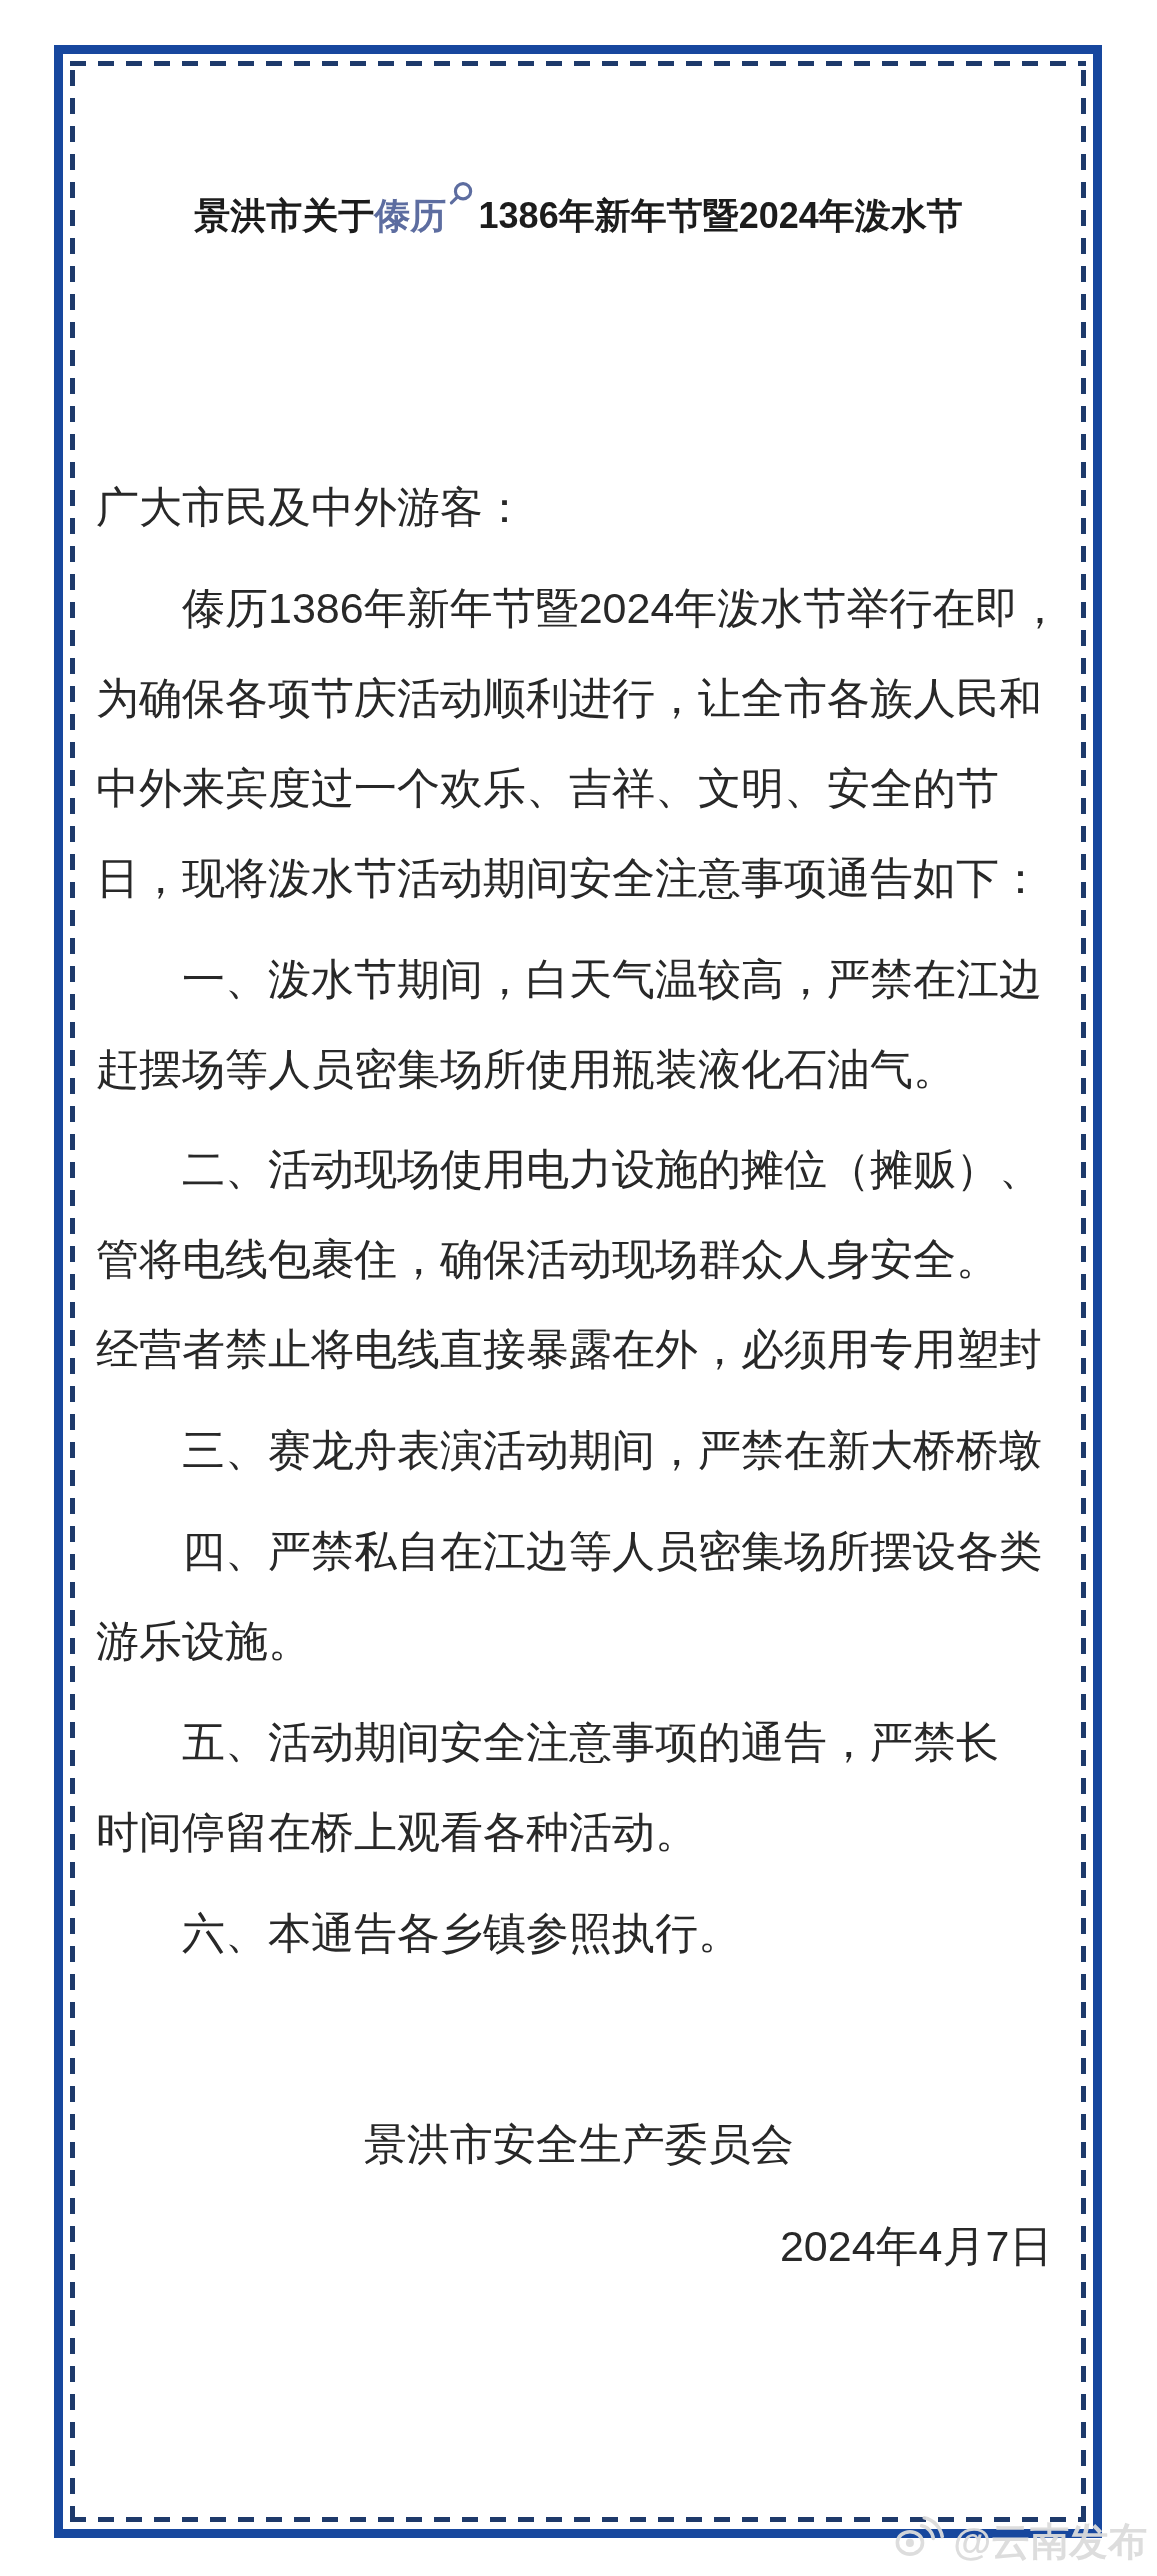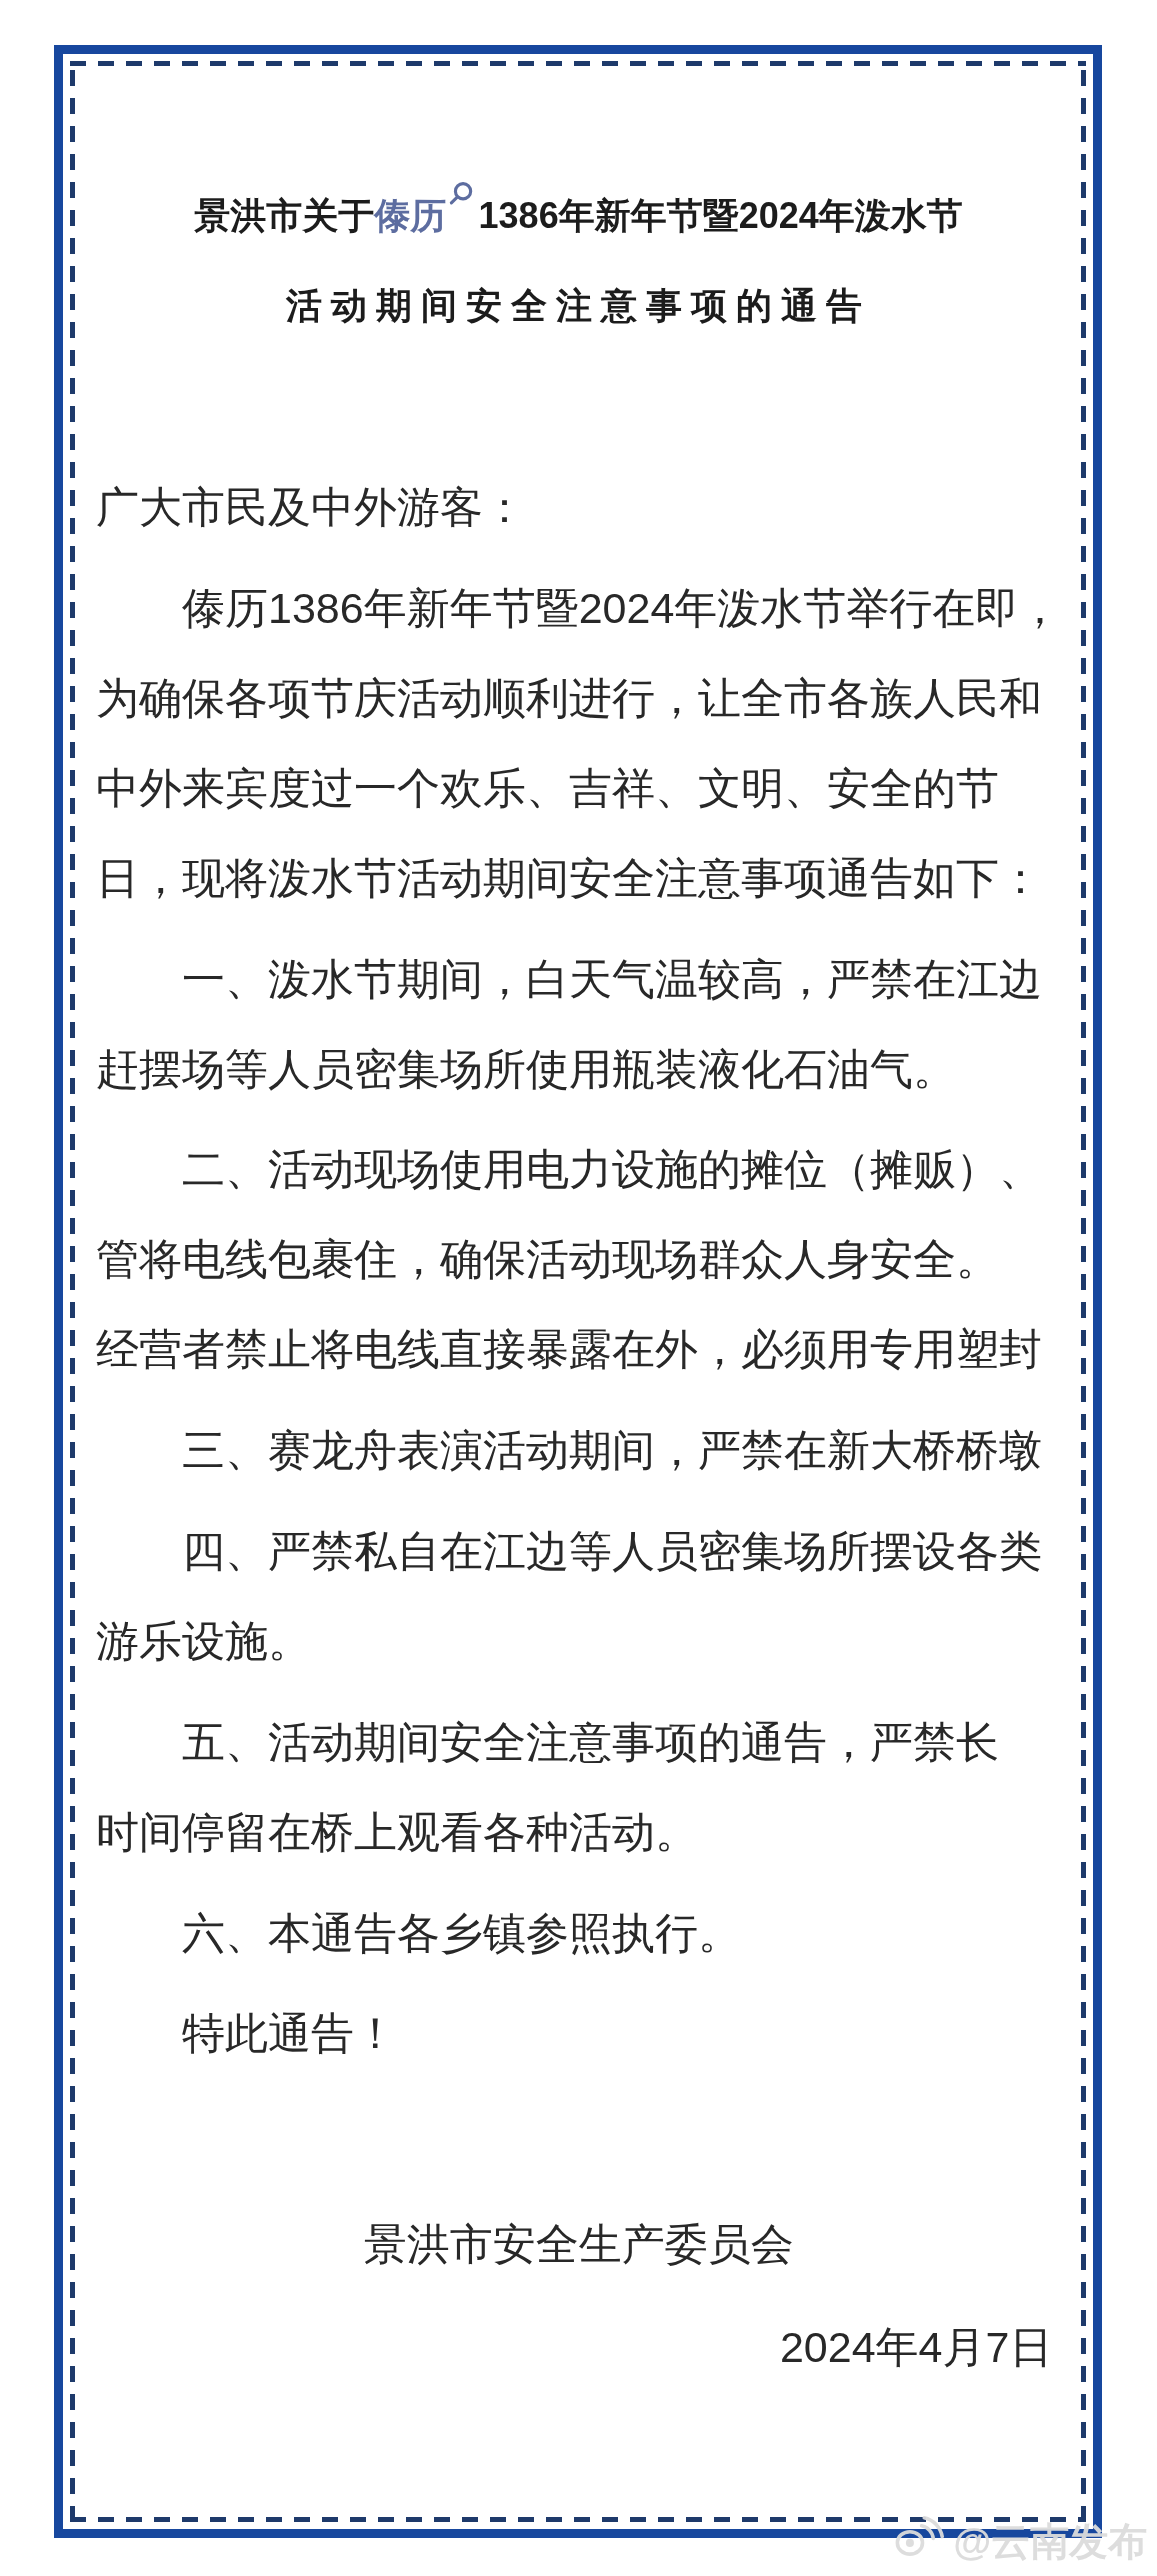--- a/index.html
+++ b/index.html
@@ -75,41 +75,39 @@
   <div class="dash dash-top"></div>
   <div class="dash dash-bottom"></div>
   <div class="dash dash-left"></div>
   <div class="dash dash-right"></div>
 
   <div class="title">
     <div class="t-line1"><span>景洪市关于</span><span class="t-link">傣历</span><span class="search-sup"><svg width="30.5" height="30.5" viewBox="0 0 34 34">
             <circle cx="19" cy="13" r="8.5" fill="none" stroke="#5d6da0" stroke-width="3.5"></circle>
             <line x1="12.5" y1="19.5" x2="6" y2="26" stroke="#5d6da0" stroke-width="3.5" stroke-linecap="round"></line>
           </svg></span><span>1386年新年节暨2024年泼水节</span></div>
-    <div class="t-line2">活动期间安全注意事项的通告</div>
   </div>
 
   <div class="body">
     <div class="line">广大市民及中外游客：</div>
     <div class="line indent para">傣历1386年新年节暨2024年泼水节举行在即，</div>
     <div class="line">为确保各项节庆活动顺利进行，让全市各族人民和</div>
     <div class="line">中外来宾度过一个欢乐、吉祥、文明、安全的节</div>
     <div class="line">日，现将泼水节活动期间安全注意事项通告如下：</div>
     <div class="line indent para">一、泼水节期间，白天气温较高，严禁在江边</div>
     <div class="line">赶摆场等人员密集场所使用瓶装液化石油气。</div>
     <div class="line indent para">二、活动现场使用电力设施的摊位（摊贩）、</div>
     <div class="line">管将电线包裹住，确保活动现场群众人身安全。</div>
     <div class="line">经营者禁止将电线直接暴露在外，必须用专用塑封</div>
     <div class="line indent para">三、赛龙舟表演活动期间，严禁在新大桥桥墩</div>
     <div class="line indent para">四、严禁私自在江边等人员密集场所摆设各类</div>
     <div class="line">游乐设施。</div>
     <div class="line indent para">五、活动期间安全注意事项的通告，严禁长</div>
     <div class="line">时间停留在桥上观看各种活动。</div>
     <div class="line indent para">六、本通告各乡镇参照执行。</div>
-    <div class="line indent para">特此通告！</div>
 
     <div class="sig">景洪市安全生产委员会</div>
     <div class="date">2024年4月7日</div>
   </div>
 
   <div class="watermark">
     <span class="wm-icon">
       <svg width="52" height="45" viewBox="0 0 58 50">
         <g fill="none" stroke="#dcdcdc" stroke-width="4">
           <ellipse cx="20" cy="31" rx="14" ry="12.5"></ellipse>

